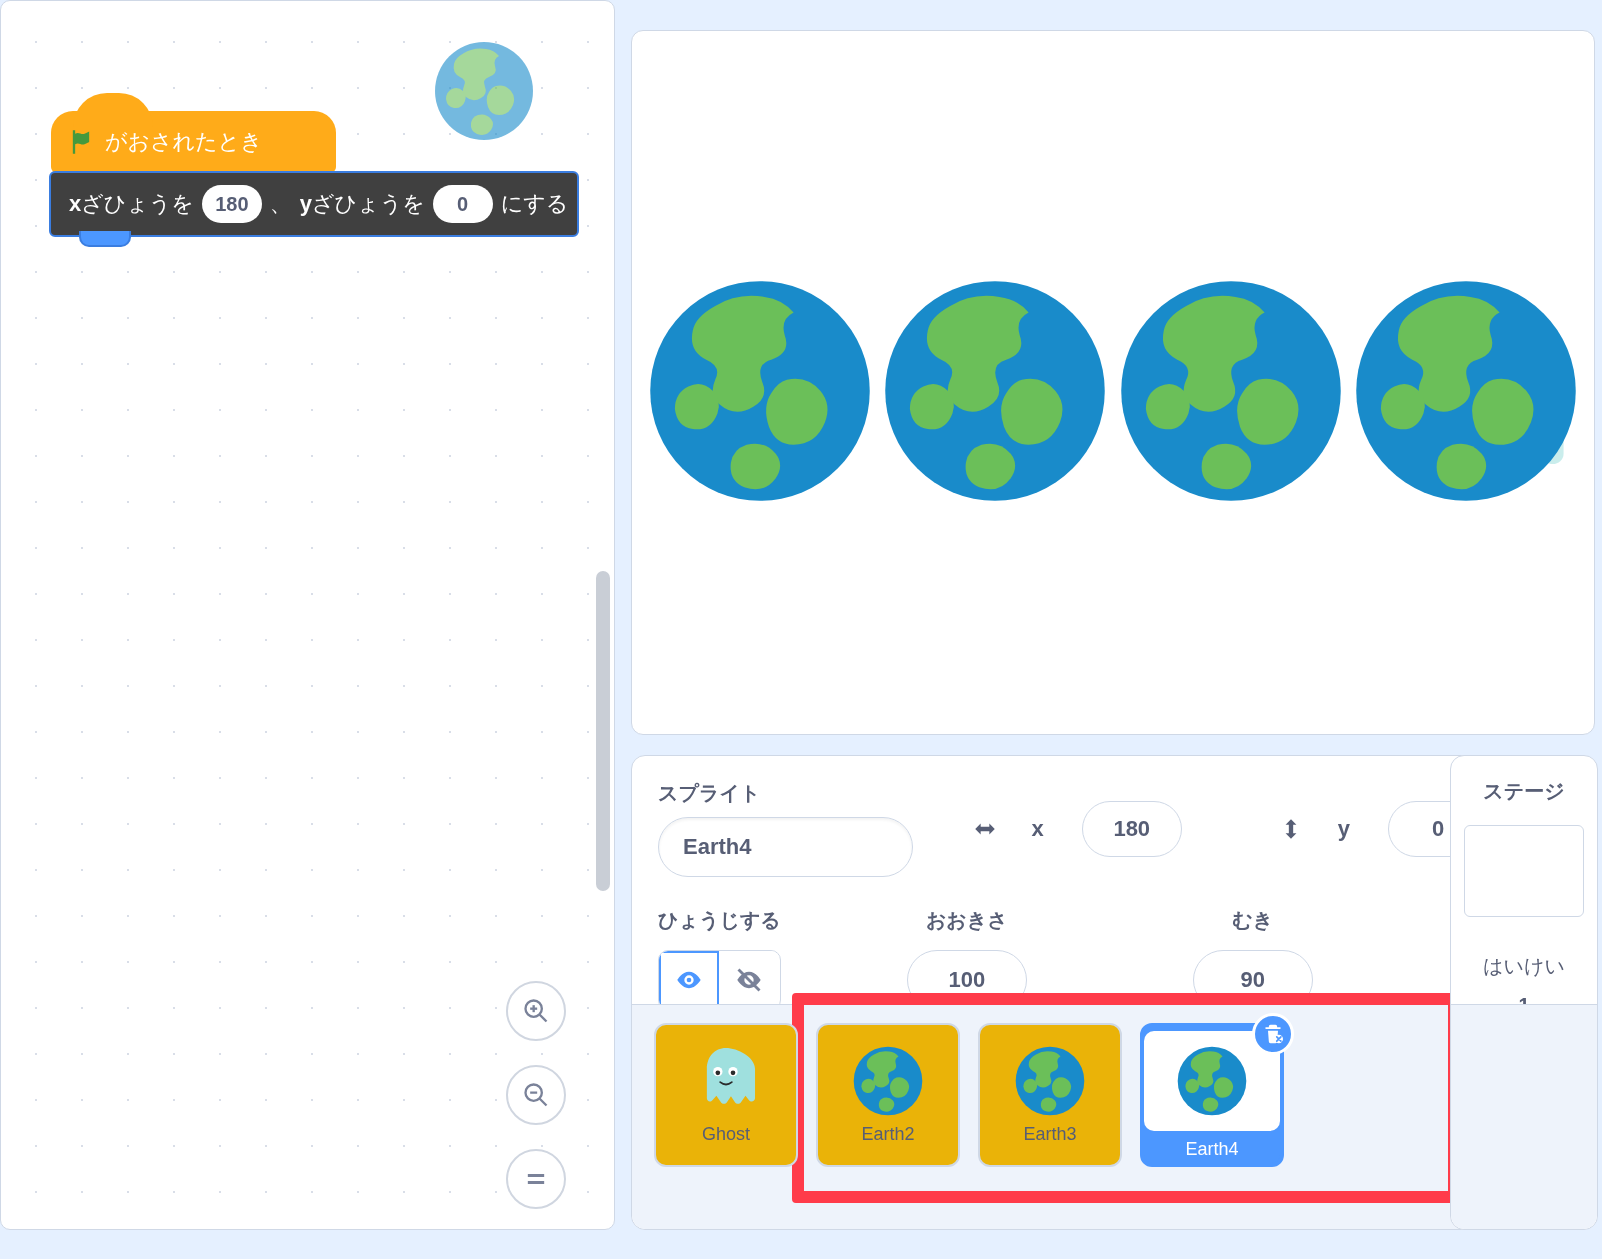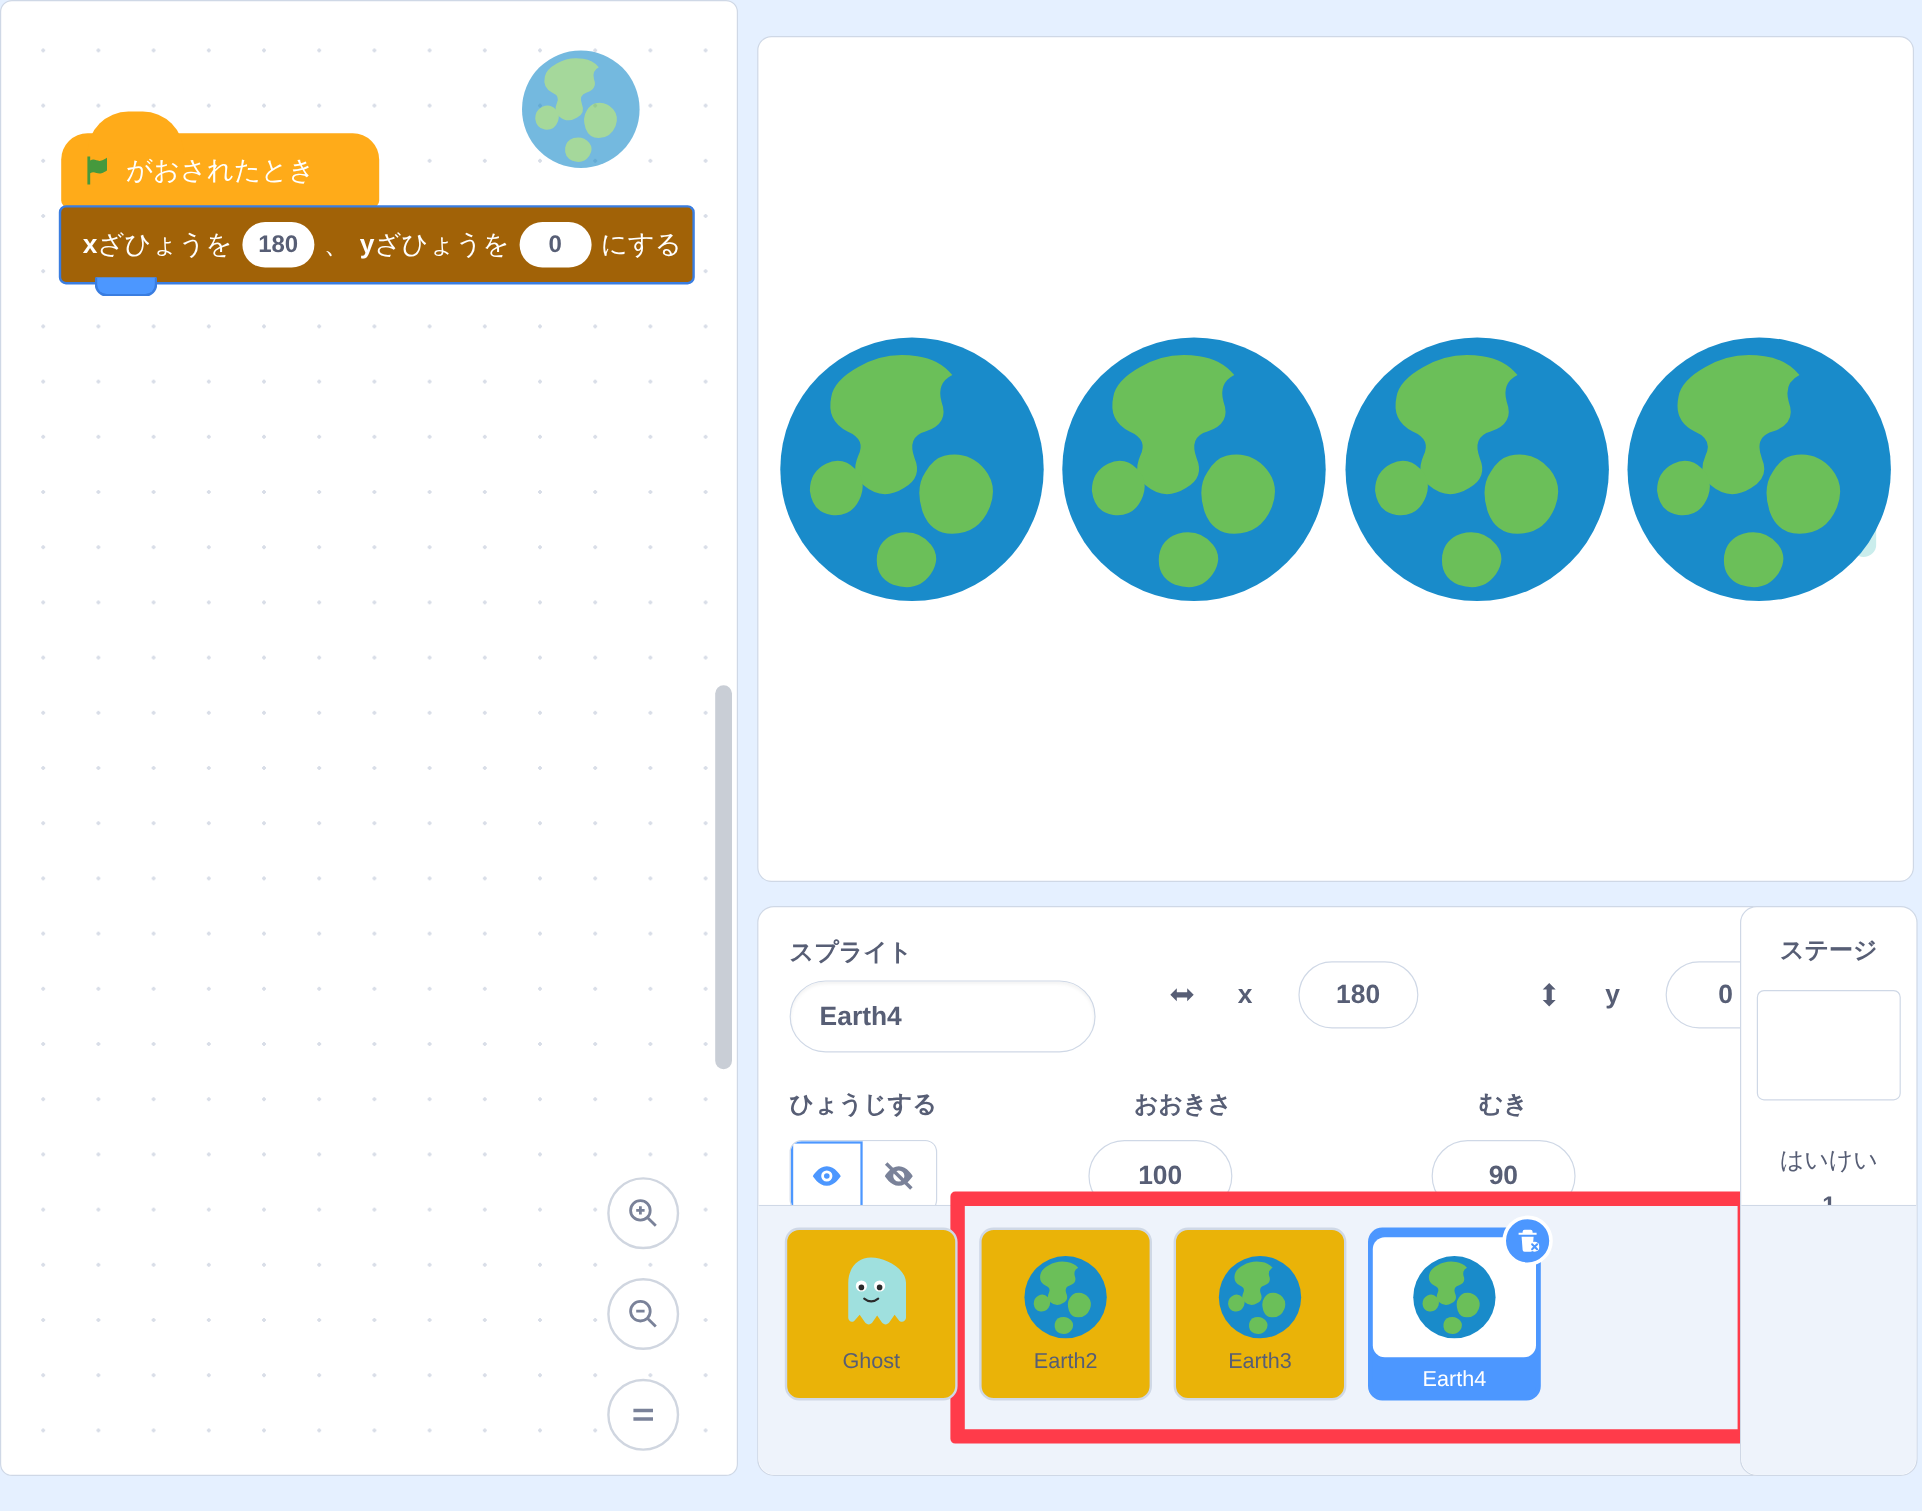--- a/index.html
+++ b/index.html
@@ -9,28 +9,28 @@
   .scripts-panel{position:absolute;left:0;top:30;width:615px;height:1230px;
     background:#fff;border:1px solid #cfd8e6;border-radius:10px;overflow:hidden;}
   .dot-grid{position:absolute;inset:0;
     background-image:radial-gradient(circle,#d9dee8 1.5px,transparent 1.5px);
     background-size:46px 46px;background-position:12px 18px;}
   .scrollbar{position:absolute;right:4px;top:570px;width:14px;height:320px;
     background:#c9ced6;border-radius:7px;}
   .mini-earth{position:absolute;right:80px;top:40px;width:100px;height:100px;}
   
   .block-stack{position:absolute;left:50px;top:110px;}
-  .hat-block{position:relative;width:265px;height:62px;background:#ffab19;
+  .hat-block{position:relative;width:285px;height:62px;background:#ffab19;
     border-radius:22px 22px 6px 6px;display:flex;align-items:center;
     padding-left:16px;color:#fff;font-size:22px;font-weight:500;}
   .hat-block::before{content:"";position:absolute;left:22px;top:-18px;width:80px;height:34px;
     background:#ffab19;border-radius:40px 40px 0 0;}
   .flag{width:28px;height:28px;margin-right:10px;z-index:1;}
   .motion-block{position:relative;margin-top:-2px;margin-left:-2px;width:530px;height:66px;
-    background:#a16207;border:2px solid #3a7de0;border-radius:6px;
+    background:#404040;border:2px solid #3a7de0;border-radius:6px;
     display:flex;align-items:center;padding:0 18px;color:#fff;font-size:22px;font-weight:500;
     gap:8px;white-space:nowrap;}
   .motion-block::after{content:"";position:absolute;left:28px;bottom:-12px;width:48px;height:14px;
     background:#4c97ff;border:2px solid #3a7de0;border-top:none;border-radius:0 0 10px 10px;}
   .num-pill{background:#fff;color:#575e75;height:38px;min-width:60px;padding:0 14px;
     border-radius:19px;display:inline-flex;align-items:center;justify-content:center;
     font-size:20px;font-weight:600;}
   
   .zoom-ctrls{position:absolute;right:48px;bottom:20px;display:flex;flex-direction:column;gap:24px;}
   .zoom-btn{width:60px;height:60px;border-radius:50%;background:#fff;border:2px solid #d0d6e0;
@@ -247,21 +247,21 @@
               </svg>
             </div>
           <div class="vis-btn" style="color:#7a8299">
             <svg width="28" height="28">
                 <use href="#sym-eye-off"></use>
               </svg>
             </div>
         </div>
       </div>
       <div style="width:60px"></div>
-      <div class="col" style="align-items:flex-end">
+      <div class="col" style="align-items:center">
         <span class="label">おおきさ</span>
         <div class="val-pill">100</div>
       </div>
       <div style="width:100px"></div>
       <div class="col" style="align-items:center">
         <span class="label">むき</span>
         <div class="val-pill">90</div>
       </div>
     </div>
 

